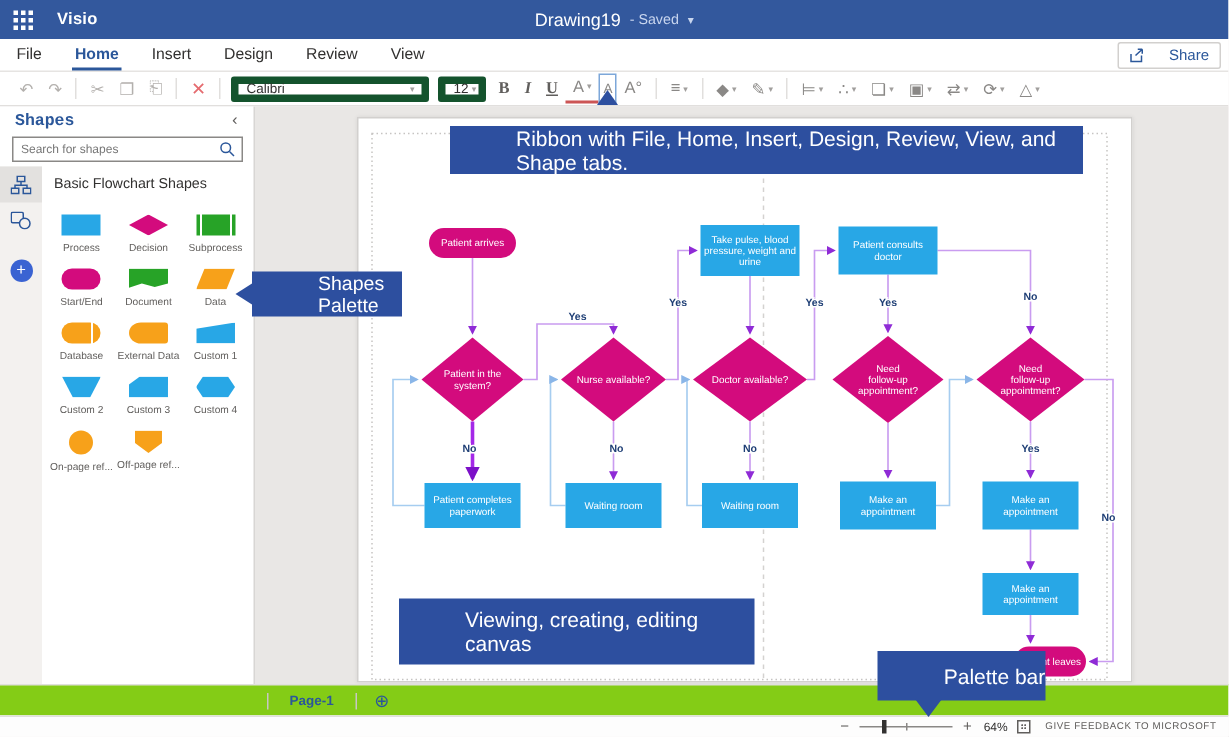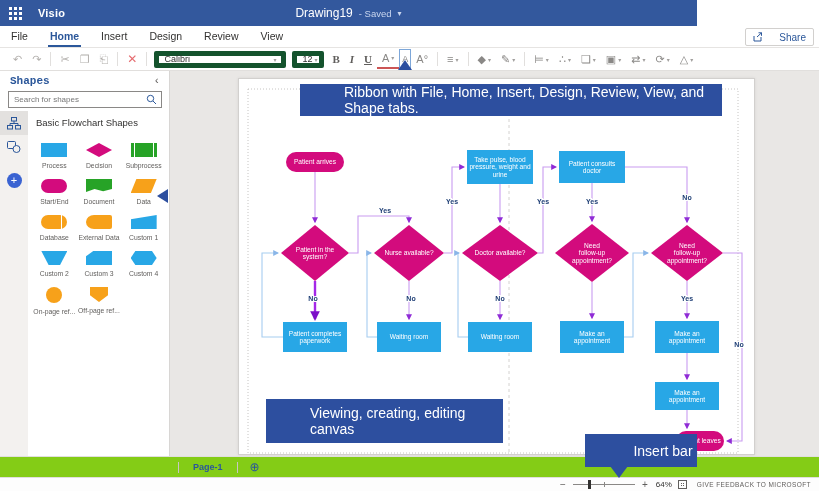--- a/index.html
+++ b/index.html
@@ -1,21 +1,21 @@
 <!DOCTYPE html>
 <html><head>
 <meta charset="utf-8">
 <style>
   * { margin:0; padding:0; box-sizing:border-box; }
   html,body { width:819px; height:491px; font-family:"Liberation Sans",sans-serif; overflow:hidden; background:#fff; }
   .abs { position:absolute; }
   #app { position:relative; width:819px; height:491px; background:#fff; }
 
   
-  #topbar { left:0; top:0; width:697px; height:26px; background:#33589d; display:flex; align-items:center; color:#fff;text-align:center; }
+  #topbar { left:0; top:0; width:819px; height:26px; background:#33589d; display:flex; align-items:center; color:#fff;text-align:center; }
   #waffle { width:13px; height:13px; margin-left:9px; display:grid; grid-template-columns:repeat(3,3px); grid-template-rows:repeat(3,3px); gap:2px; cursor:pointer; }
   #waffle i { background:#fff; }
   #app-name { font-size:11px; font-weight:bold; margin-left:16px; letter-spacing:.2px; }
   #title-wrap { position:absolute; left:0; right:0; top:0; height:26px; display:flex; align-items:center; justify-content:center; gap:6px; pointer-events:none; }
   #doc-title { font-size:12px; }
   #saved { font-size:9.5px; color:#c9d6ef; }
   #saved-caret { font-size:8px; color:#c9d6ef; }
 
   
   #menubar { left:0; top:26px; width:819px; height:22px; background:#fff; border-bottom:1px solid #e6e4e2; display:flex; align-items:center; }
@@ -448,22 +448,23 @@
             <text class="edge-label" x="687" y="300" text-anchor="middle">Yes</text>
             <text class="edge-label" x="739" y="346" text-anchor="middle">No</text>
           </g>
       </svg>
     </div>
   </div>
 
   <div id="callout-ribbon-arrow" class="abs"></div>
   <div id="callout-ribbon" class="callout">Ribbon with File, Home, Insert, Design, Review, View, and Shape tabs.</div>
   <div id="callout-palette-arrow" class="abs"></div>
+  <div id="callout-palette" class="callout">Shapes Palette</div>
   <div id="callout-canvas" class="callout">Viewing, creating, editing canvas</div>
-  <div id="callout-status" class="callout">Insert bar</div>
+  <div id="callout-status" class="callout">Palette bar</div>
   <div id="callout-status-arrow" class="abs"></div>
 
   <div id="pagebar" class="abs">
     <div style="width:178px"></div>
     <div class="pb-sep"></div>
     <div id="page-tab">Page-1</div>
     <div class="pb-sep"></div>
     <div id="add-page">⊕</div>
   </div>
 

